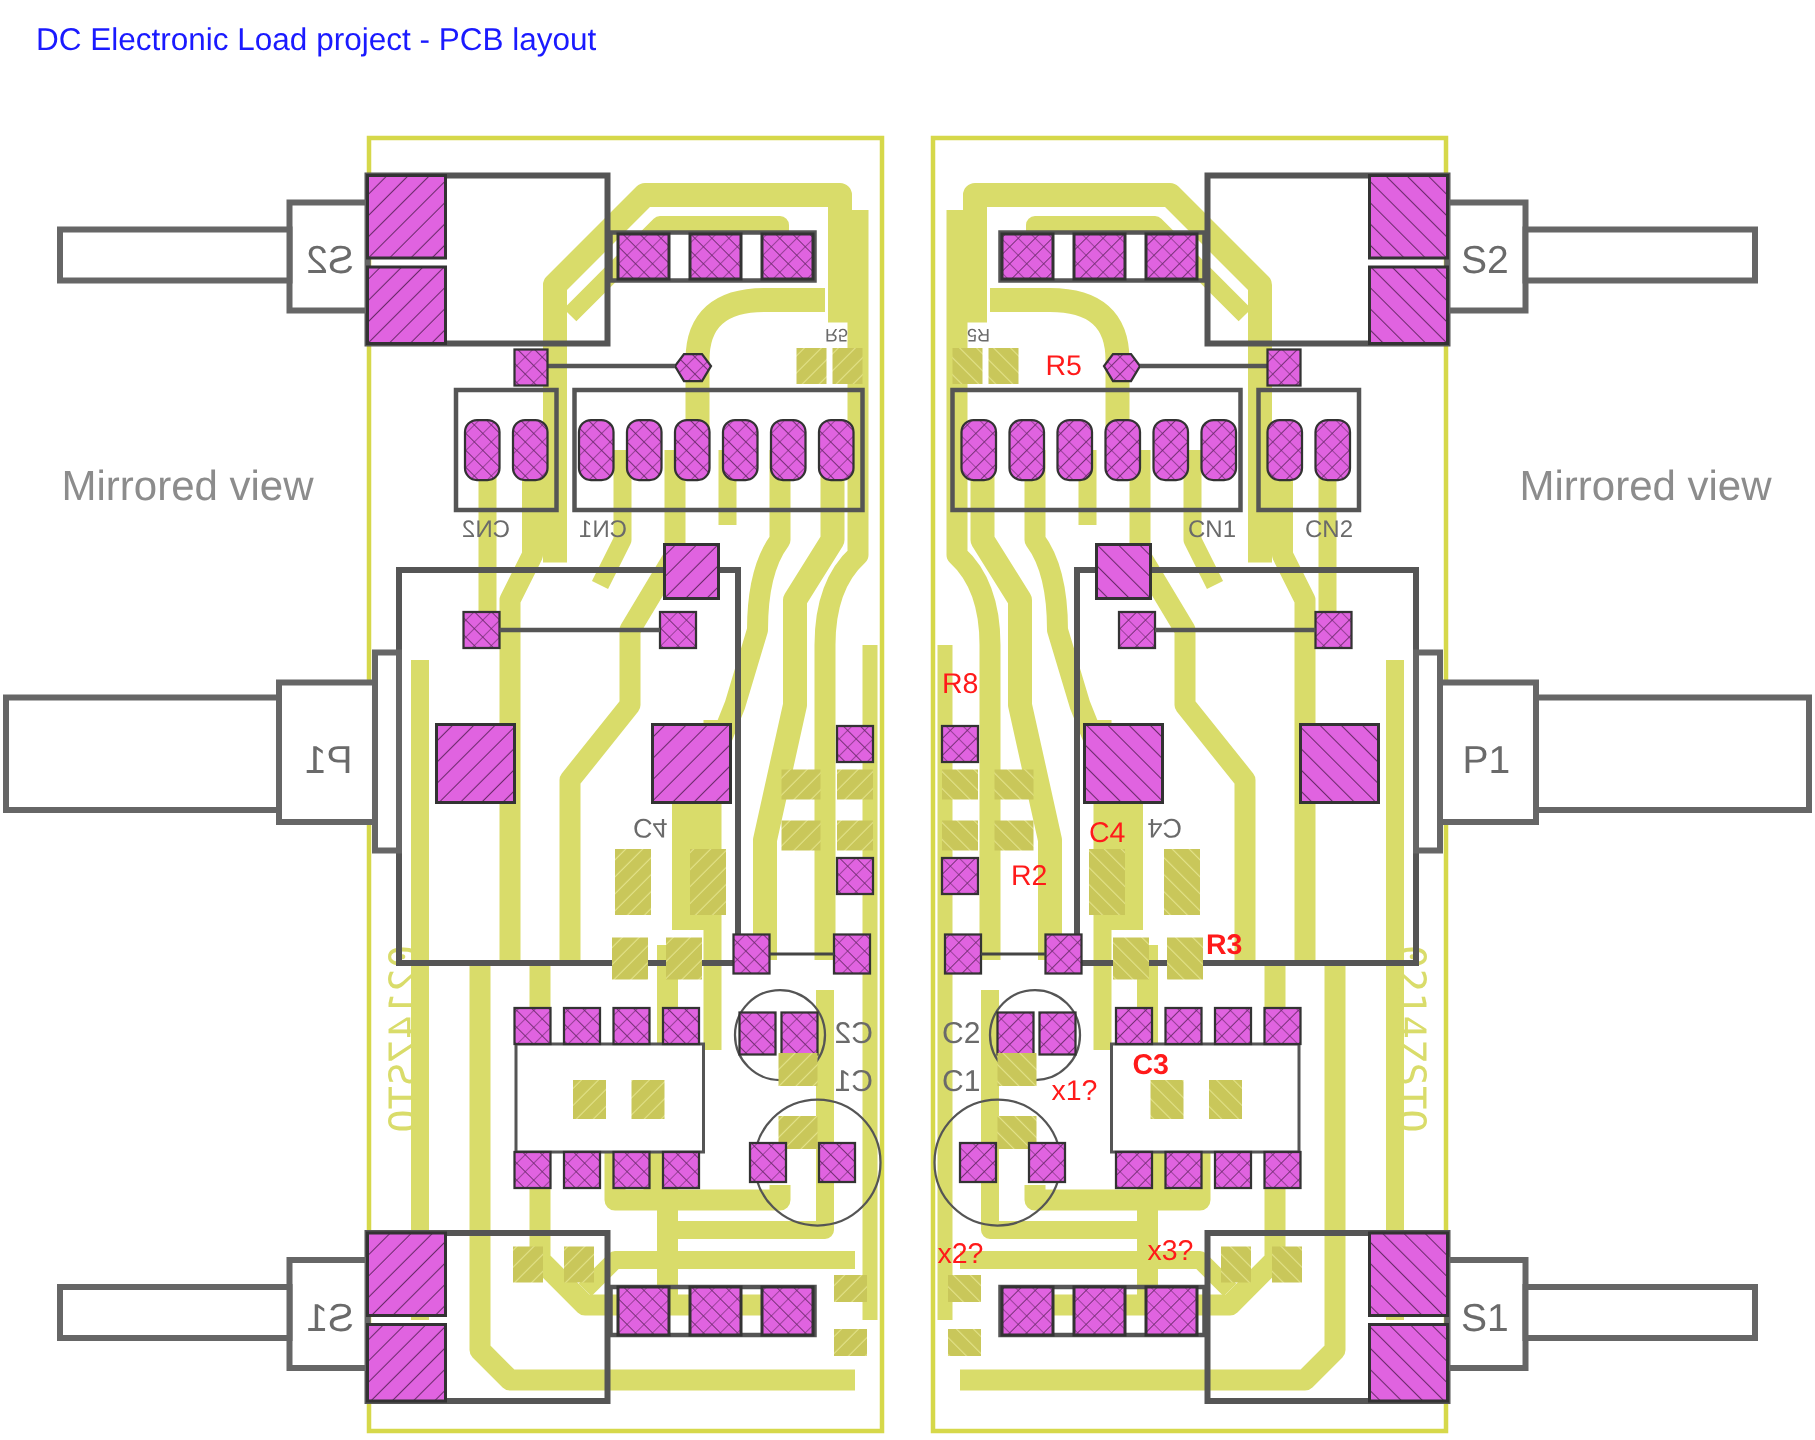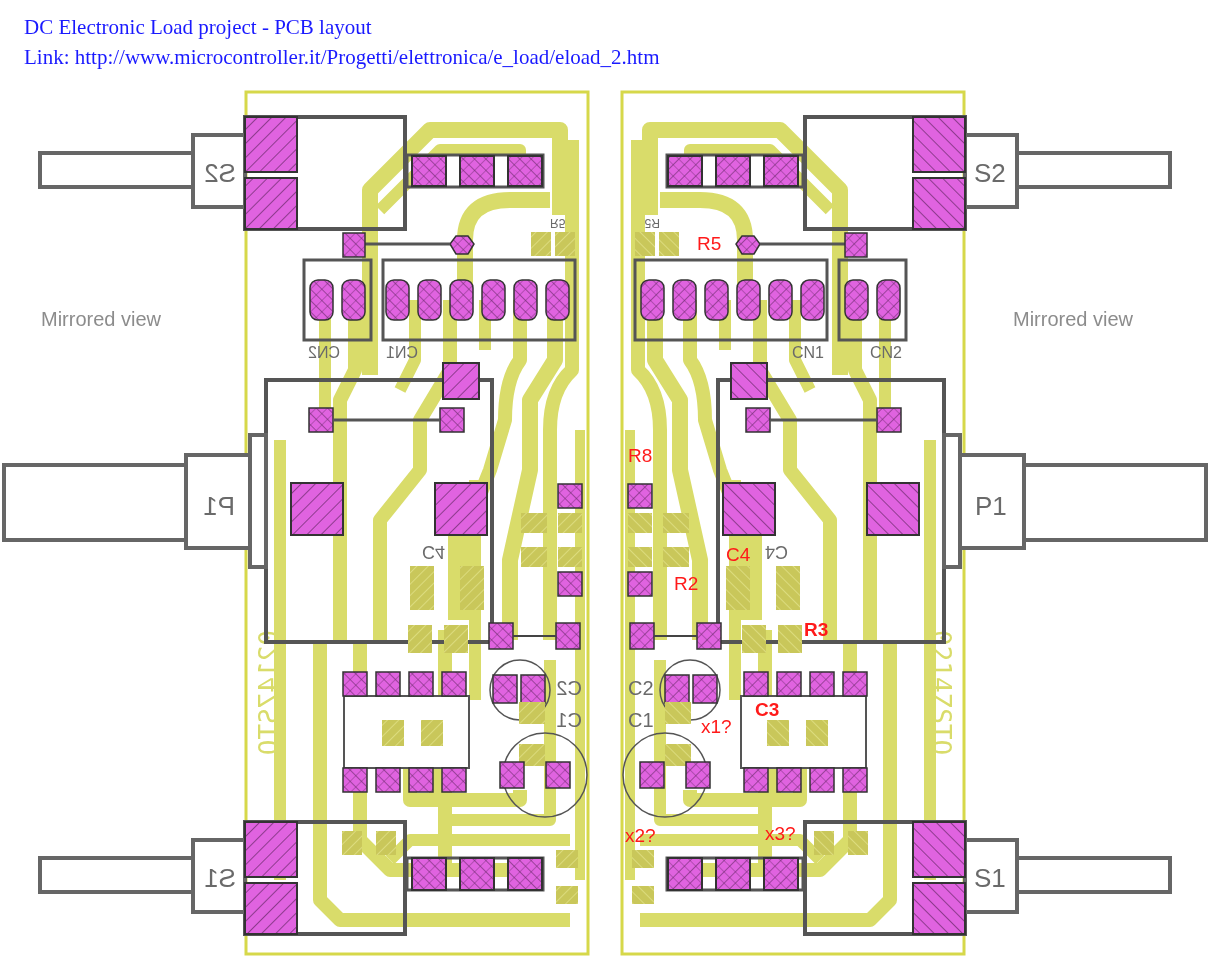--- a/index.html
+++ b/index.html
@@ -1,33 +1,32 @@
 <!DOCTYPE html>
 <html><head>
   <meta charset="utf-8">
   <style>
     html, body { margin: 0; padding: 0; background: #ffffff; }
     body { width: 1210px; height: 960px; position: relative; overflow: hidden;
            font-family: "Liberation Sans", sans-serif; }
-    .header { position: absolute; left: 24px; top: 12px; color: #1a1aff; font-size: 21px; line-height: 30px; font-family: Liberation Serif, serif; }
+    .header { position: absolute; left: 24px; top: 12px; color: #1a1aff; font-size: 21px; line-height: 30px; }
     .header div { white-space: nowrap; }
-    .view-label { position: absolute; top: 308px; color: #8c8c8c; font-size: 20px; white-space: nowrap; }
+    .view-label { position: absolute; top: 308px; color: #8c8c8c; font-size: 28px; white-space: nowrap; }
     #view-left { left: 41px; }
     #view-right { left: 1013px; }
     svg#pcb { position: absolute; left: 0; top: 0; }
     .ann { font-family: "Liberation Sans", sans-serif; fill: #ff1a1a; font-size: 19px; }
     .ann.bold { font-weight: bold; }
     .silk { font-family: "Liberation Sans", sans-serif; fill: #6a6a6a; }
   </style>
 </head>
 <body>
 
 <div class="header">
   <div>DC Electronic Load project - PCB layout</div>
-  <div>Link: http://www.microcontroller.it/Progetti/elettronica/e_load/eload_2.htm</div>
 </div>
 
 <div class="view-label" id="view-left">Mirrored view</div>
 <div class="view-label" id="view-right">Mirrored view</div>
 
 <svg id="pcb" width="1210" height="960" viewBox="0 0 1210 960">
   <defs>
     <pattern id="hatch" width="10" height="10" patternUnits="userSpaceOnUse" patternTransform="rotate(-45)">
       <rect width="10" height="10" fill="#e063e0"></rect>
       <line x1="0" y1="0" x2="0" y2="10" stroke="#6b2a6b" stroke-width="1.4"></line>

